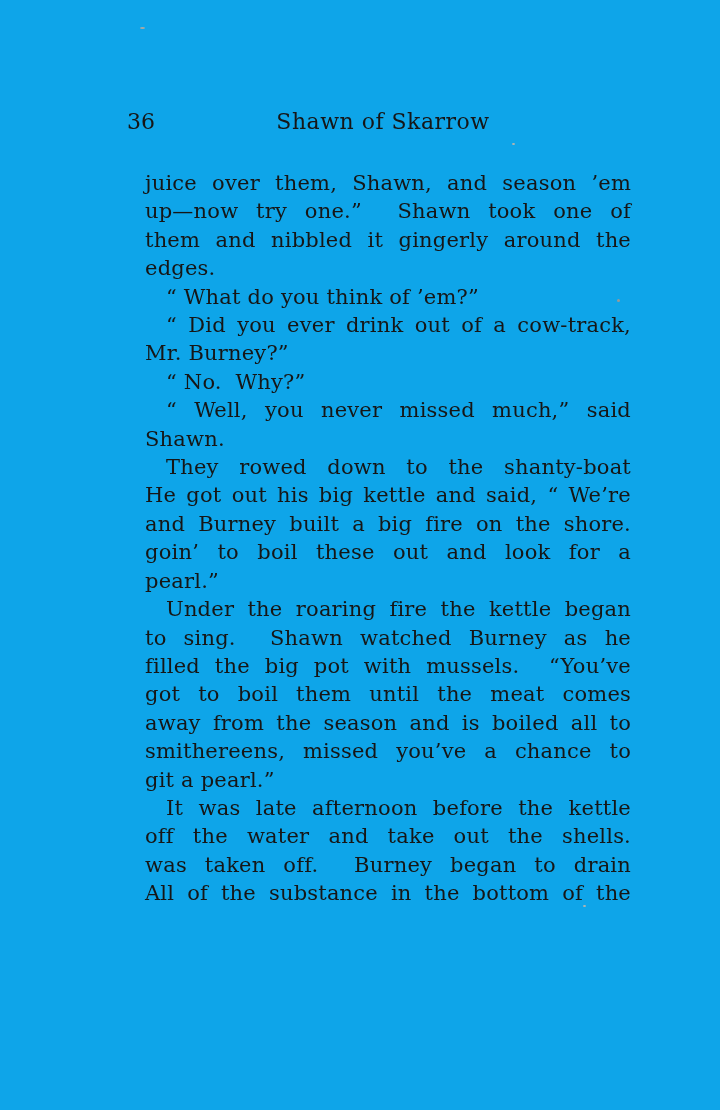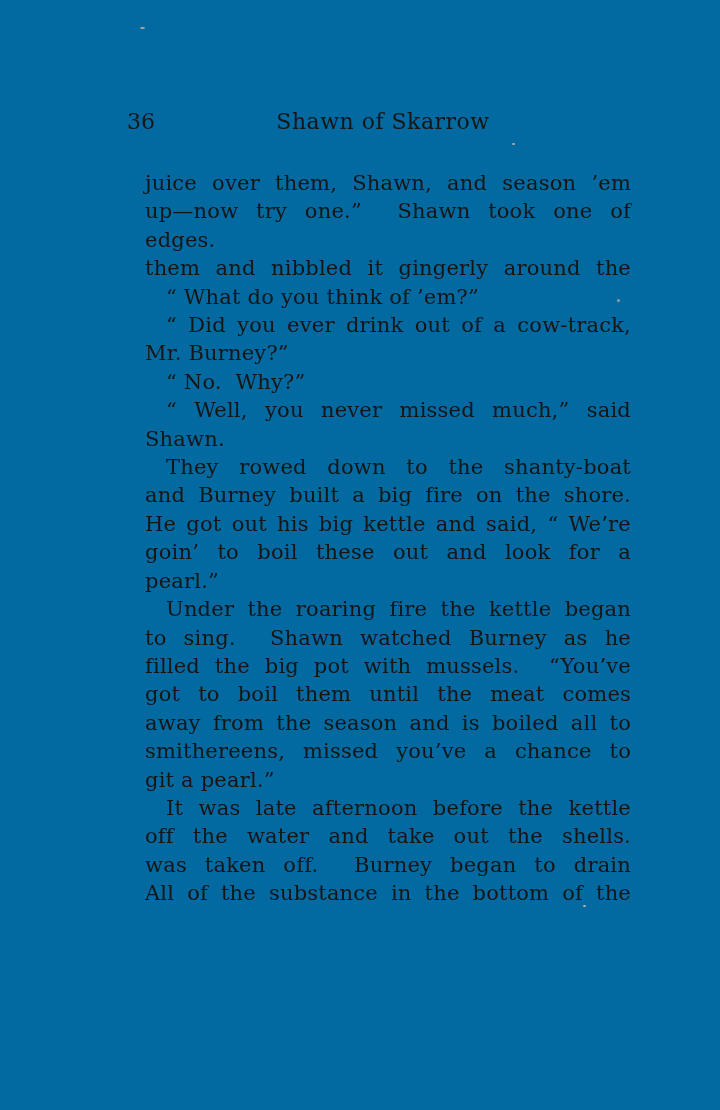--- a/index.html
+++ b/index.html
@@ -4,21 +4,21 @@
 <style>
   html, body {
     margin: 0;
     padding: 0;
     background: #e8e8e6;
   }
   .page {
     position: relative;
     width: 720px;
     height: 1110px;
-    background: #0369a1;
+    background: #0ea5e9;
     overflow: hidden;
     font-family: "DejaVu Serif", "Liberation Serif", serif;
     color: #161616;
   }
   .header {
     position: absolute;
     top: 108px;
     left: 125px;
     width: 506px;
     height: 32px;
@@ -74,41 +74,41 @@
 <div class="page">
   <div class="header">
     <span class="pagenum">36</span>
     <span class="title">Shawn of Skarrow</span>
   </div>
 
   <div class="body" id="body-text">
       <div>
         <div class="line j">juice over them, Shawn, and season ’em</div>
         <div class="line j">up—now try one.”&nbsp; Shawn took one of</div>
+        <div class="line j">them and nibbled it gingerly around the</div>
         <div class="line">edges.</div>
-        <div class="line j">them and nibbled it gingerly around the</div>
       </div>
       <div>
         <div class="line ind">“&nbsp;What do you think of ’em?”</div>
       </div>
       <div>
         <div class="line j ind">“&nbsp;Did you ever drink out of a cow-track,</div>
         <div class="line">Mr. Burney?”</div>
       </div>
       <div>
         <div class="line ind">“&nbsp;No.&nbsp; Why?”</div>
       </div>
       <div>
         <div class="line j ind">“&nbsp;Well, you never missed much,” said</div>
         <div class="line">Shawn.</div>
       </div>
       <div>
         <div class="line j ind">They rowed down to the shanty-boat</div>
+        <div class="line j">He got out his big kettle and said, “&nbsp;We’re</div>
         <div class="line j">and Burney built a big fire on the shore.</div>
-        <div class="line j">He got out his big kettle and said, “&nbsp;We’re</div>
         <div class="line j">goin’ to boil these out and look for a</div>
         <div class="line">pearl.”</div>
       </div>
       <div>
         <div class="line j ind">Under the roaring fire the kettle began</div>
         <div class="line j">to sing.&nbsp; Shawn watched Burney as he</div>
         <div class="line j">filled the big pot with mussels.&nbsp; “You’ve</div>
         <div class="line j">got to boil them until the meat comes</div>
         <div class="line j">away from the season and is boiled all to</div>
         <div class="line j">smithereens, missed you’ve a chance to</div>

